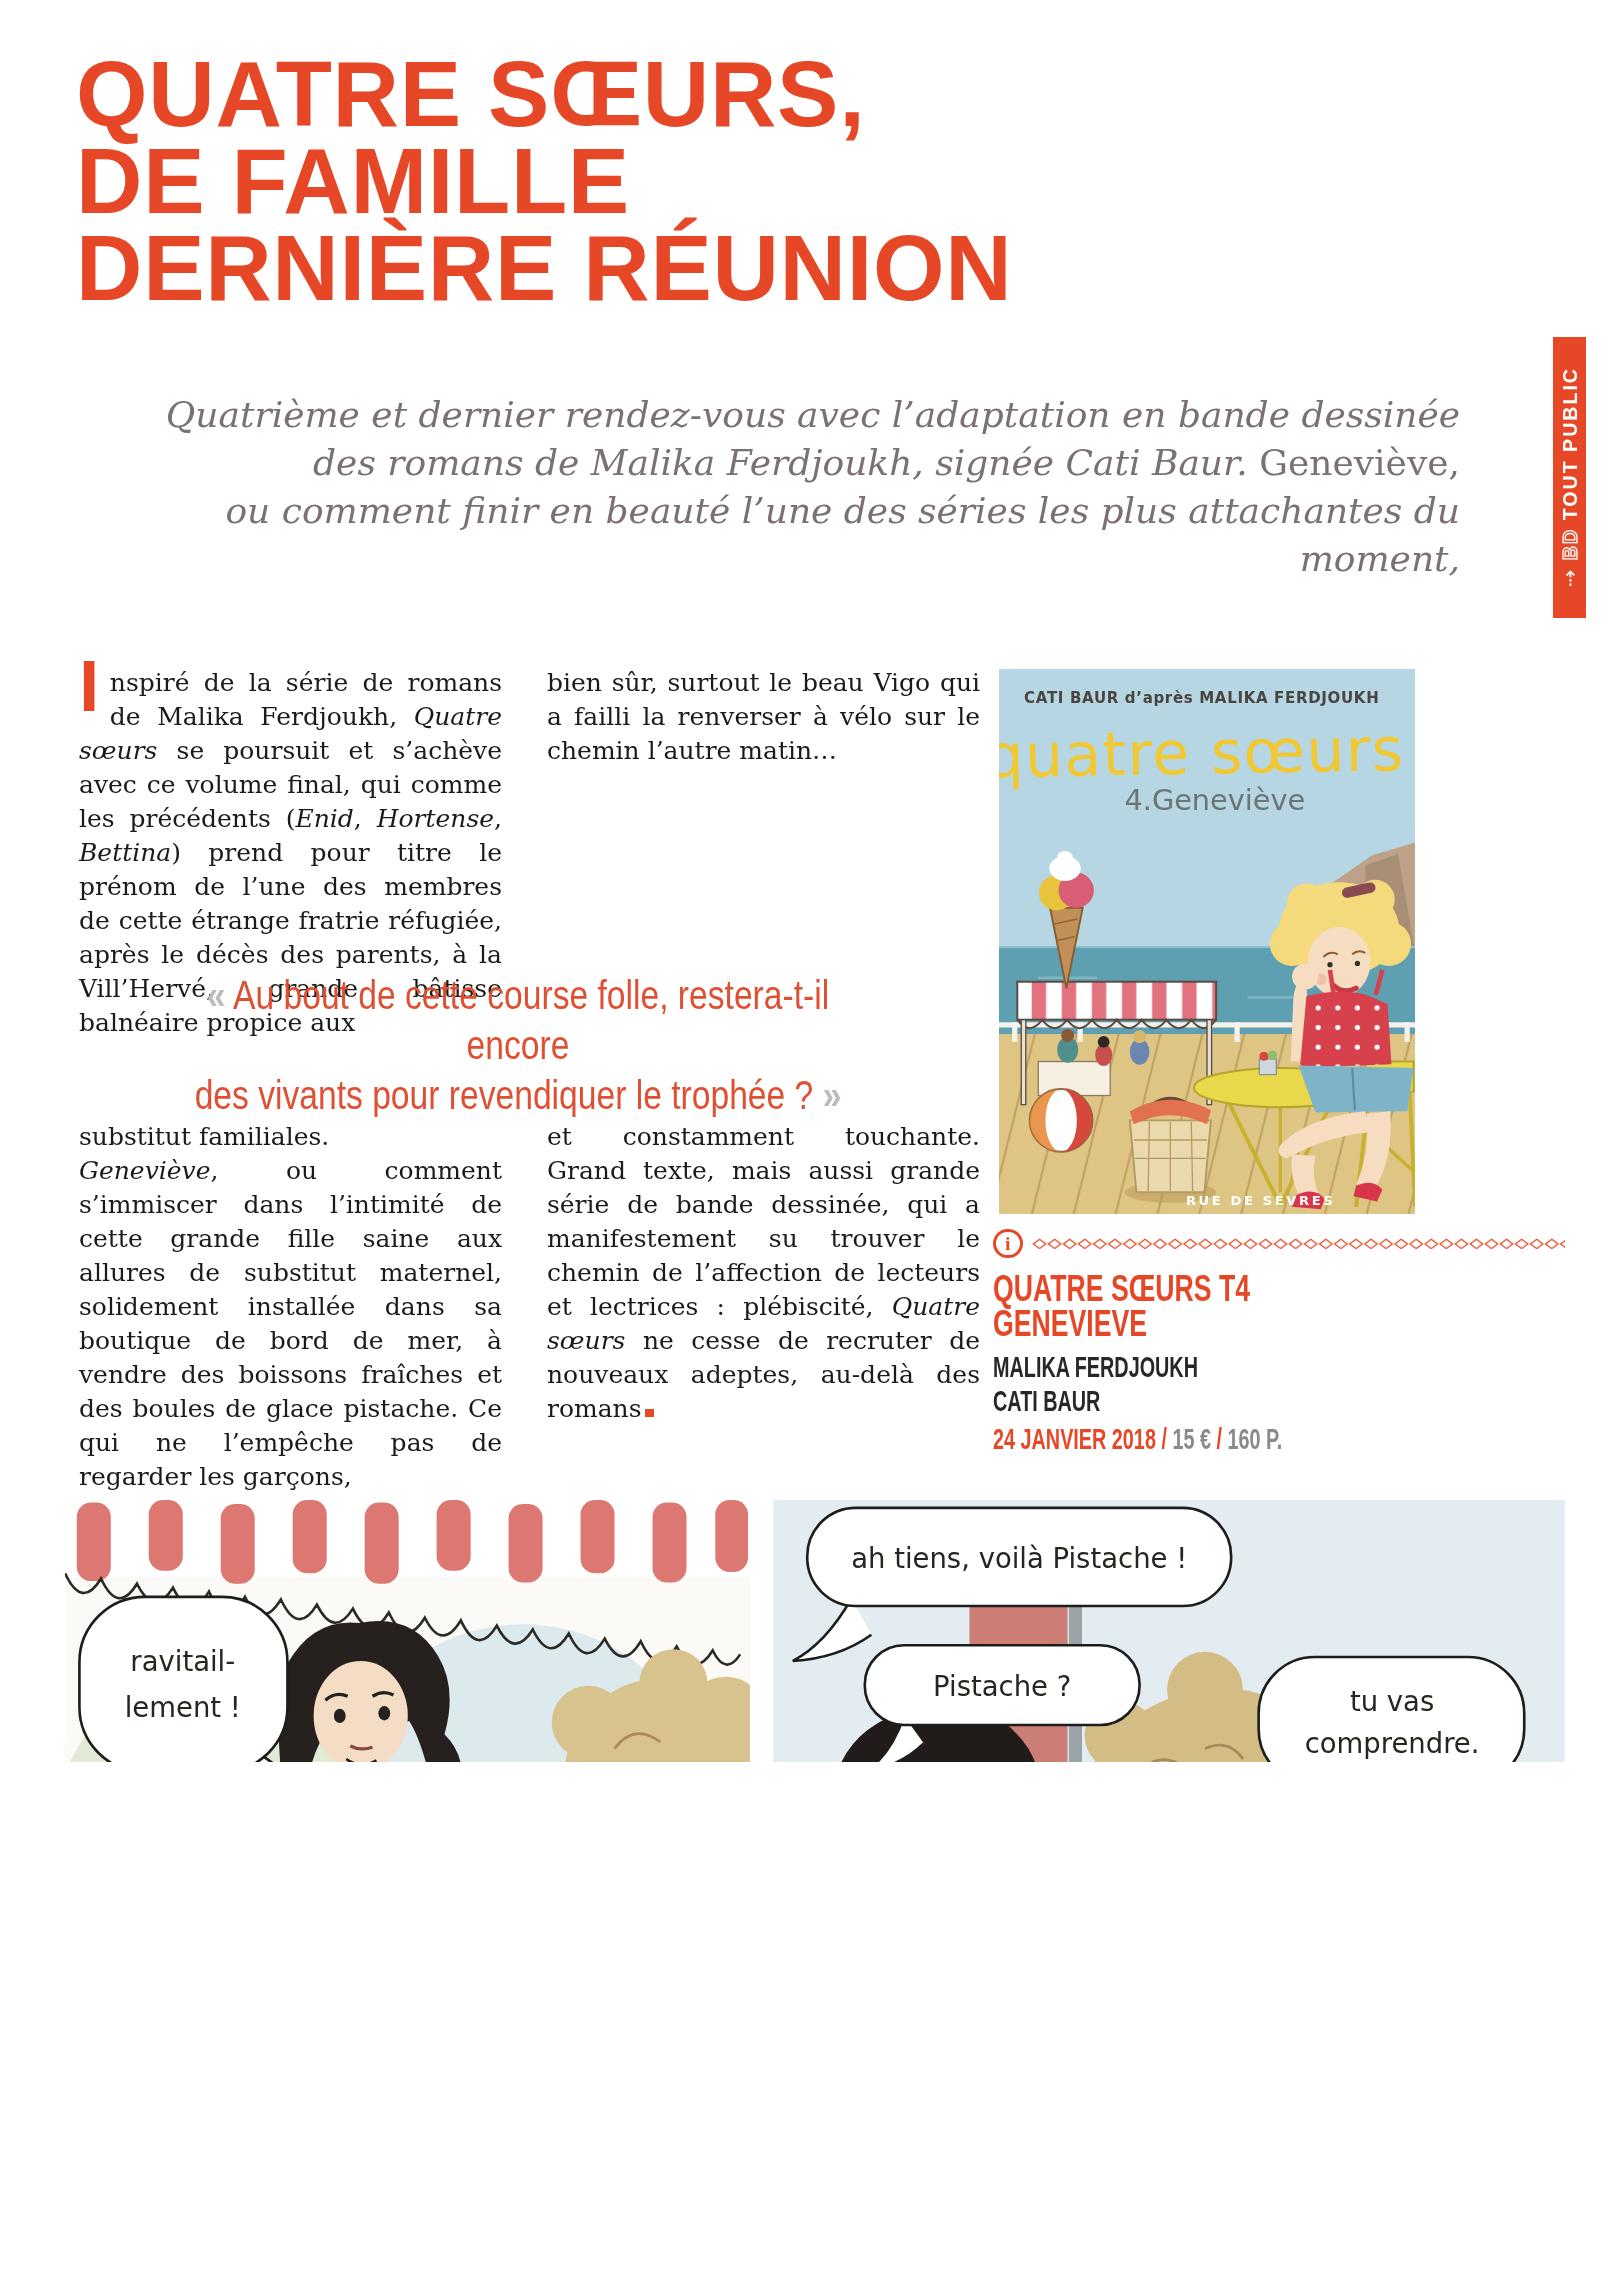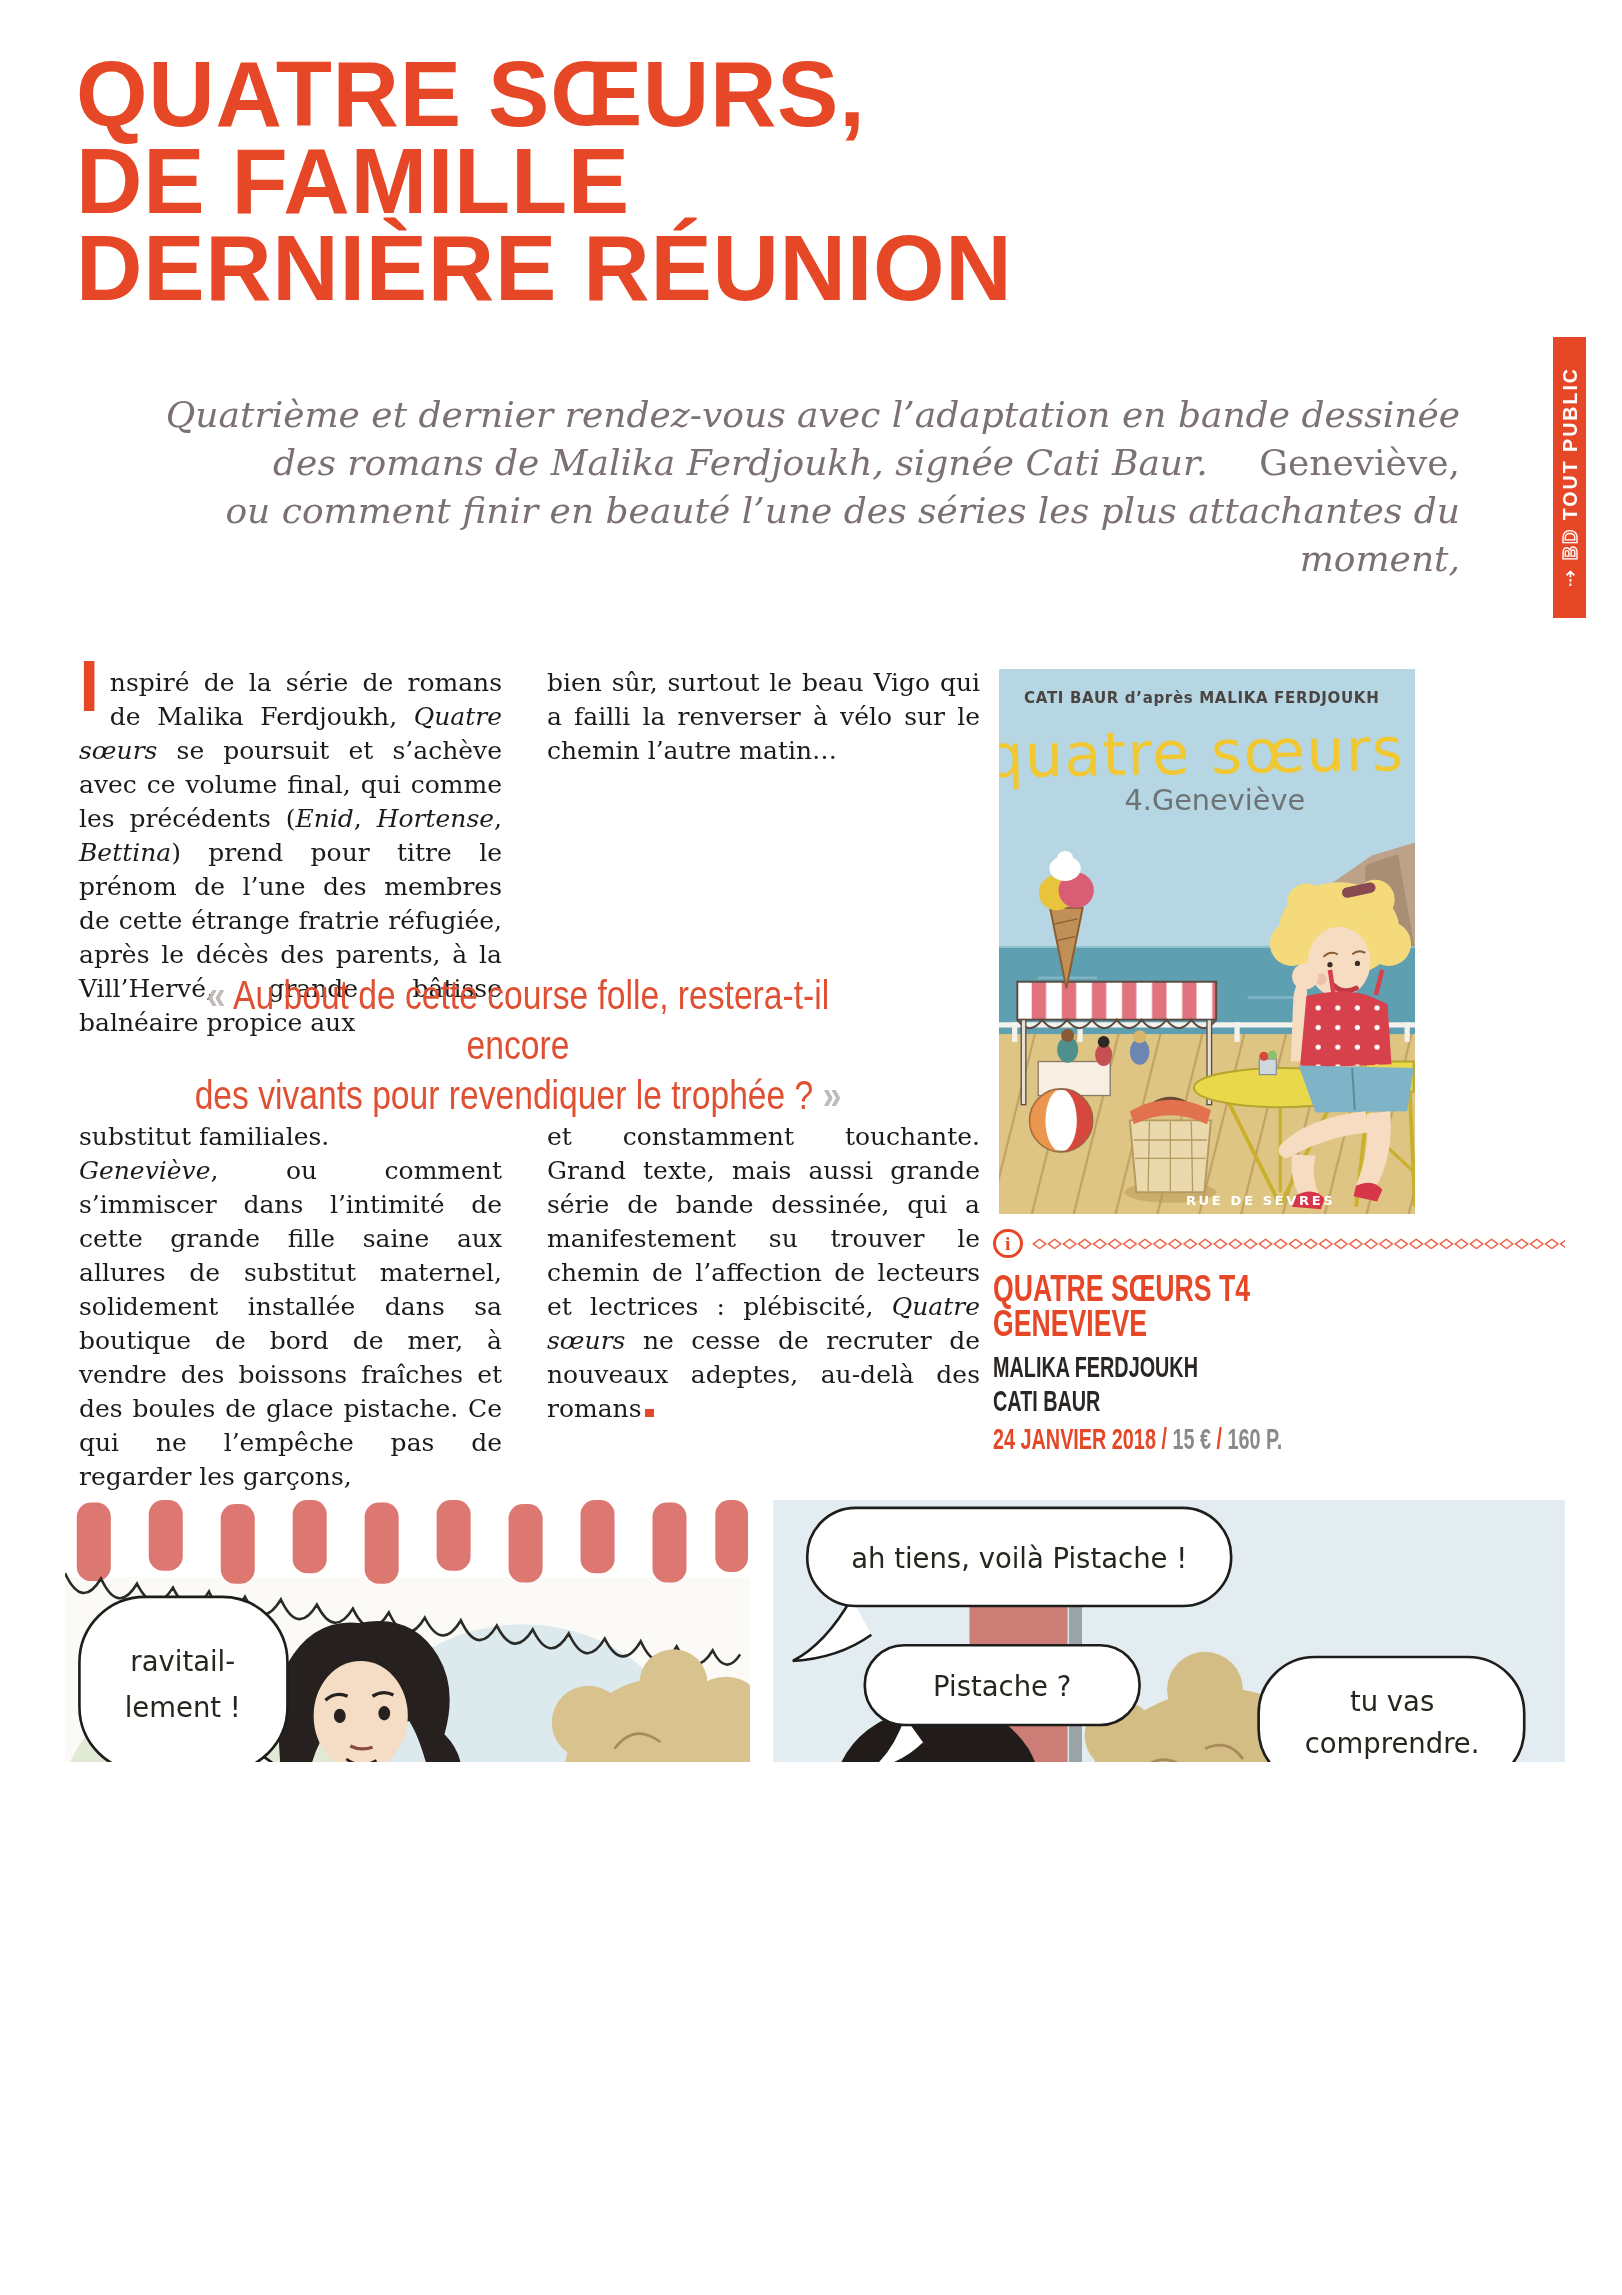--- a/index.html
+++ b/index.html
@@ -8,21 +8,21 @@
 
   
   .headline{position:absolute;left:76px;top:51px;
     font-family:"Liberation Sans", sans-serif;font-weight:800;
     font-size:92px;line-height:87px;letter-spacing:0.7px;color:#e64827;}
 
   
   .intro{position:absolute;left:79px;top:391px;width:1381px;
     font-family:"DejaVu Serif", serif;font-style:italic;
     font-size:36px;line-height:48px;color:#7b7073;text-align:right;}
-  .intro .rm{font-style:normal;margin-left:40px;}
+  .intro .rm{font-style:normal;}
 
   
   .ribbon{position:absolute;left:1553px;top:337px;width:33px;height:281px;
     background:#e64827;display:flex;align-items:center;justify-content:center;}
   .ribbon-text{writing-mode:vertical-rl;transform:rotate(180deg);
     font-family:"Liberation Sans", sans-serif;color:#fff;font-size:19.6px;
     letter-spacing:2px;white-space:nowrap;}
   .ribbon-text .arrow{font-weight:400;font-size:21px;}
   .ribbon-text .bd{font-weight:700;color:transparent;-webkit-text-stroke:1.3px #ffffff;}
   .ribbon-text .tp{font-weight:800;}

